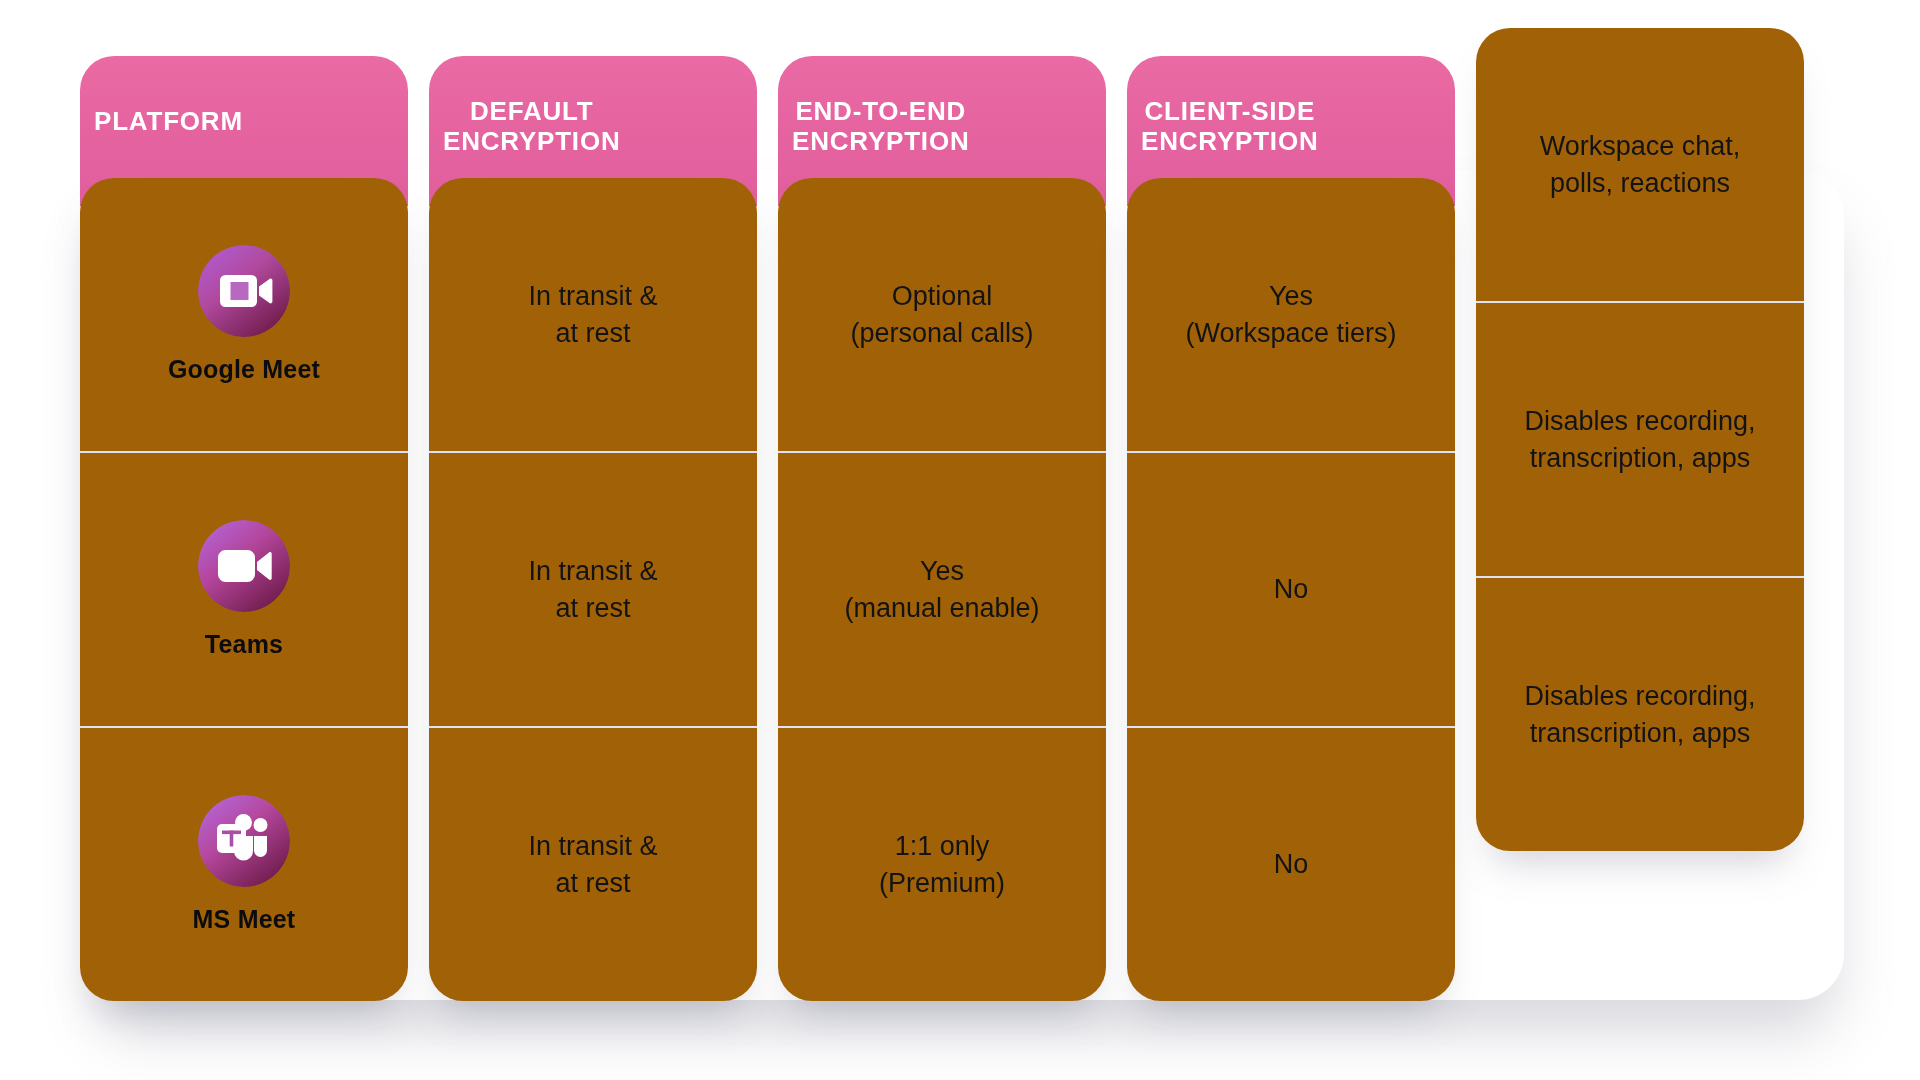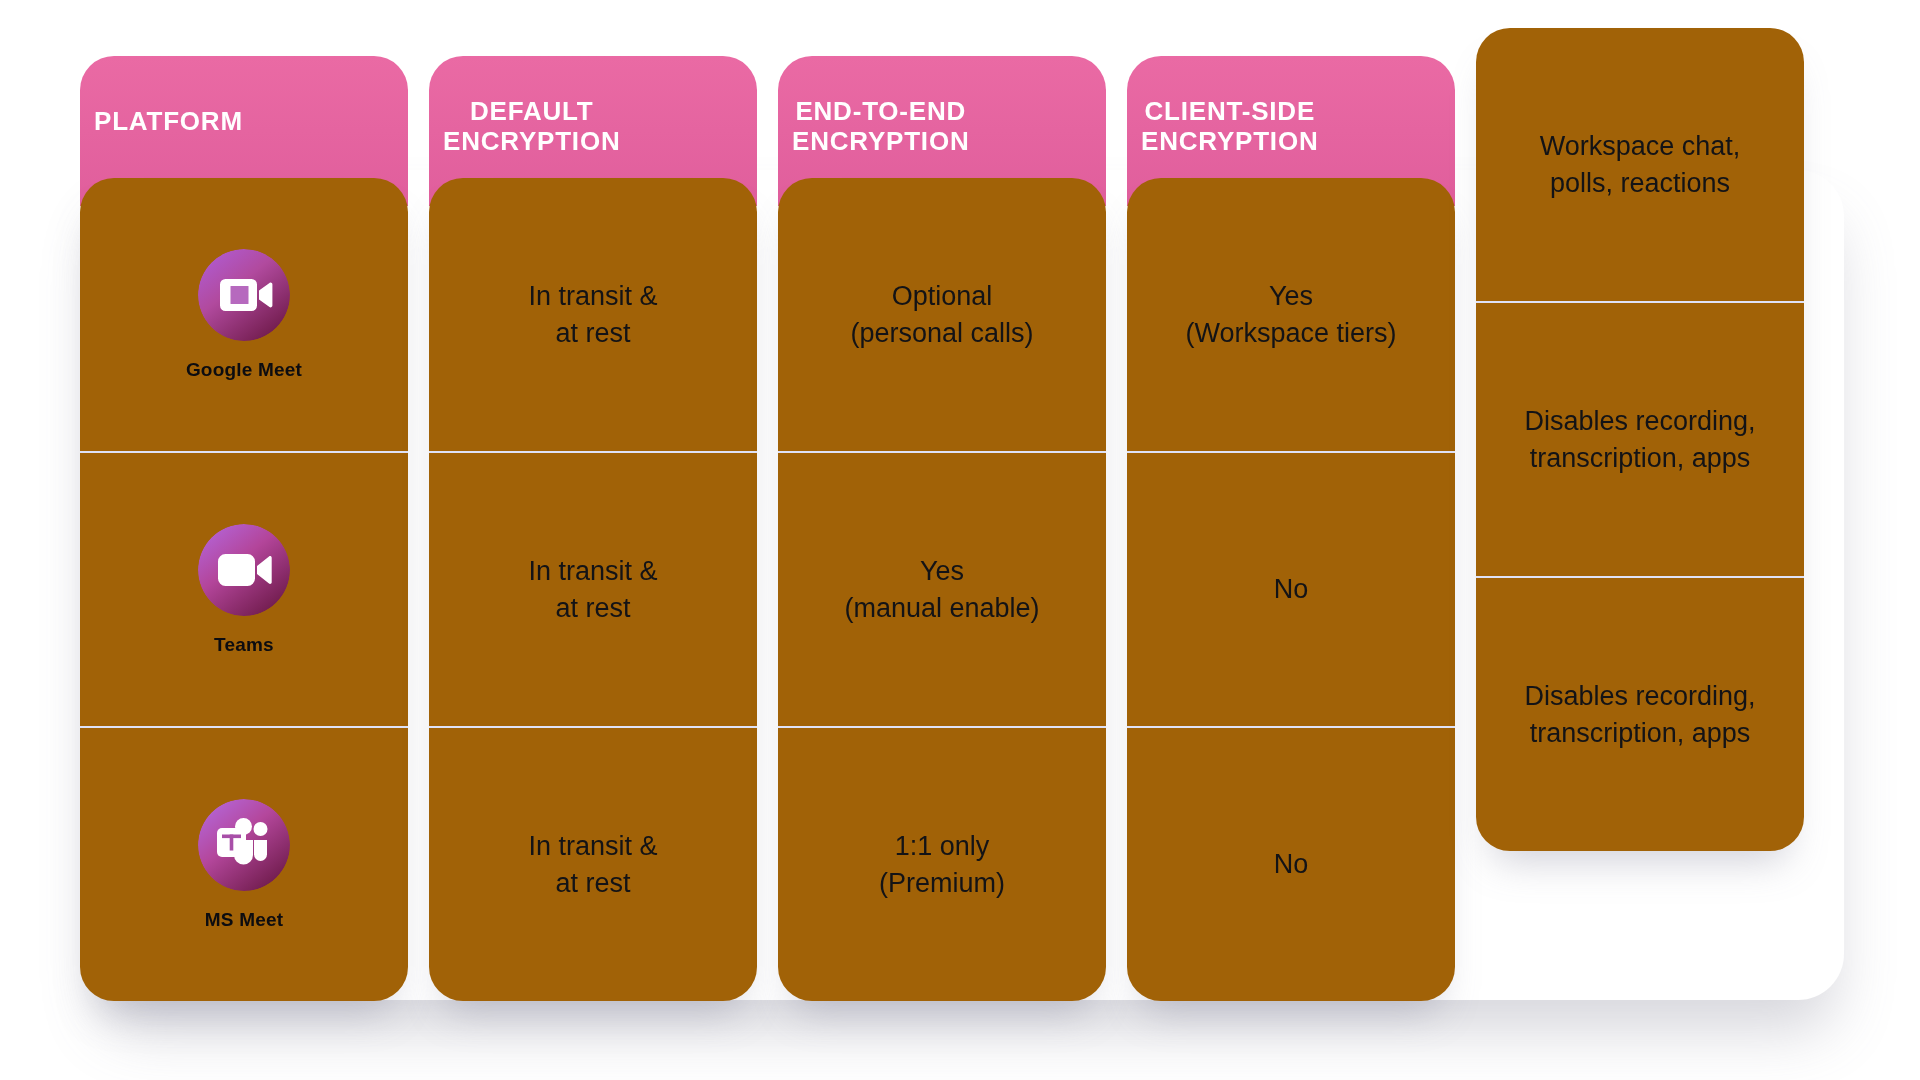--- a/index.html
+++ b/index.html
@@ -105,21 +105,21 @@
   .logo {
     width:92px; height:92px;
     border-radius:50%;
     position:relative;
     overflow:hidden;
     flex:0 0 auto;
   }
   .logo svg { display:block; width:92px; height:92px; }
   .platform-name {
     margin-top:18px;
-    font-size:19px;
+    font-size:25px;
     font-weight:bold;
     color:#0c0c10;
     letter-spacing:0.2px;
   }
 </style>
 </head>
 <body>
 
 <div class="table-shadow"></div>
 

